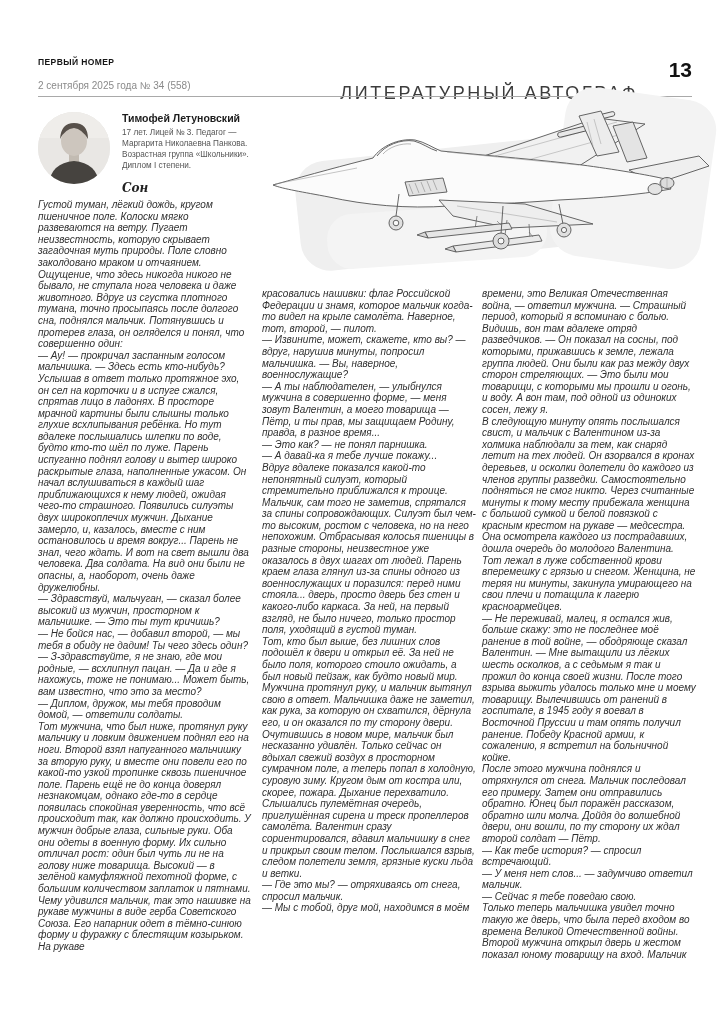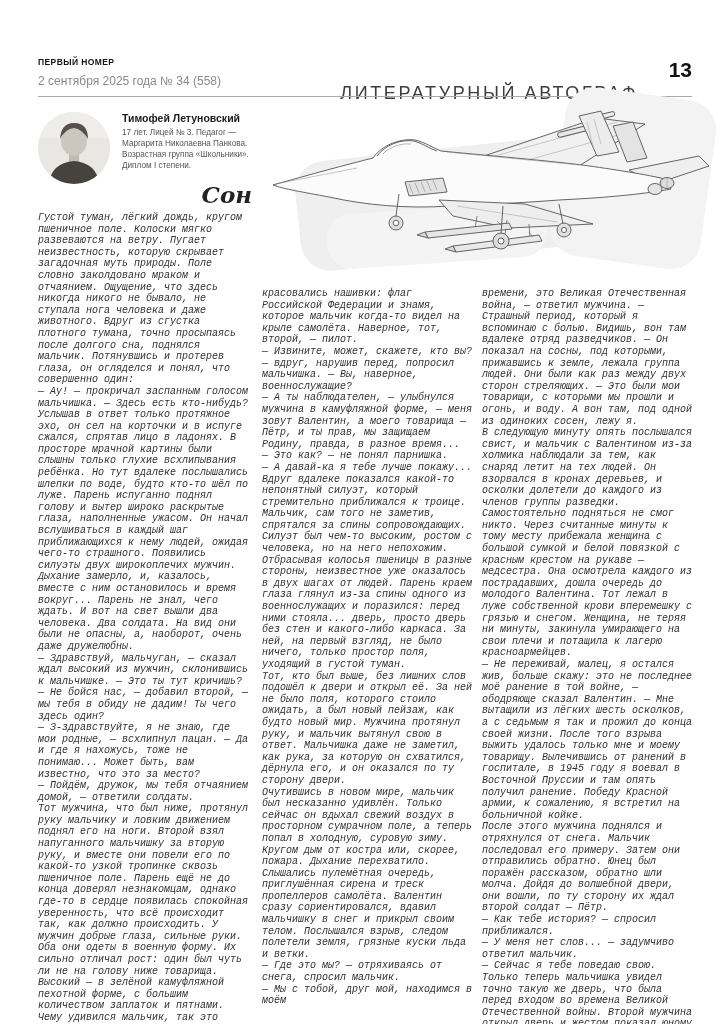--- a/index.html
+++ b/index.html
@@ -4,46 +4,46 @@
 <style>
   html,body{margin:0;padding:0;background:#d8d8d8;}
   .page{
     position:relative;width:724px;height:1024px;background:#ffffff;
     margin:0 auto;overflow:hidden;
     font-family:"Liberation Sans", sans-serif;color:#2b2b2b;
   }
   
   .masthead-left{position:absolute;left:38px;top:57px;}
   .issue-label{font-size:8.5px;font-weight:bold;letter-spacing:.4px;color:#151515;}
-  .date-line{font-size:12px;color:#8a8a8a;margin-top:7px;}
+  .date-line{font-size:10px;color:#8a8a8a;margin-top:13px;}
   .section-title{
     position:absolute;right:86px;top:63px;
     font-size:18px;font-weight:400;letter-spacing:2.6px;color:#3c3c3c;white-space:nowrap;margin-top:20px;
   }
   .page-number{position:absolute;right:32px;top:58px;font-size:21px;font-weight:bold;color:#111;}
   .header-rule{position:absolute;left:38px;right:32px;top:96px;border-top:1px solid #a9a9a9;height:0;}
   
   .col{position:absolute;width:214px;}
   .col1{left:38px;top:110px;}
   .col2{left:262px;top:288px;}
   .col3{left:482px;top:288px;}
   
   .avatar{
     float:left;width:72px;height:72px;border-radius:50%;overflow:hidden;
     margin:2px 12px 12px 0;background:#e9e7e4;
   }
   .author-name{font-size:10.5px;font-weight:bold;color:#1c1c1c;margin-top:2px;}
   .author-bio{font-size:8.2px;line-height:11px;color:#555;margin-top:3px;}
   .story-title{
     font-family:"DejaVu Serif", serif;font-style:italic;font-weight:bold;
-    font-size:23px;color:#222;margin:10px 0 4px 0;text-align:right;
+    font-size:12px;color:#222;margin:10px 0 4px 0;
   }
   
   .story-par{
-    margin:0;font-family:Liberation Mono, monospace;font-style:italic;
+    margin:0;font-family:Liberation Sans, sans-serif;font-style:italic;
     font-size:10px;line-height:11.6px;color:#303030;
   }
   
   .illustration{position:absolute;left:256px;top:88px;width:462px;height:200px;}
   .illustration svg{display:block;width:100%;height:100%;}
 </style>
 </head>
 <body>
 
 <div class="page">
@@ -125,49 +125,49 @@
         <path d="M11,72 Q13,51 36,49 Q59,51 61,72 Z" fill="#46433f"></path>
       </svg>
     </div>
     <div class="author-name">Тимофей Летуновский</div>
     <div class="author-bio">17 лет. Лицей № 3. Педагог — Маргарита Николаевна Панкова. Возрастная группа «Школьники». Диплом I степени.</div>
     <h2 class="story-title">Сон</h2>
     <div>
         <p class="story-par">Густой туман, лёгкий дождь, кругом пшеничное поле. Колоски мягко развеваются на ветру. Пугает неизвестность, которую скрывает загадочная муть природы. Поле словно заколдовано мраком и отчаянием. Ощущение, что здесь никогда никого не бывало, не ступала нога человека и даже животного. Вдруг из сгустка плотного тумана, точно просыпаясь после долгого сна, поднялся мальчик. Потянувшись и протерев глаза, он огляделся и понял, что совершенно один:</p>
         <p class="story-par">— Ау! — прокричал заспанным голосом мальчишка. — Здесь есть кто-нибудь?</p>
         <p class="story-par">Услышав в ответ только протяжное эхо, он сел на корточки и в испуге сжался, спрятав лицо в ладонях. В просторе мрачной картины были слышны только глухие всхлипывания ребёнка. Но тут вдалеке послышались шлепки по воде, будто кто-то шёл по луже. Парень испуганно поднял голову и вытер широко раскрытые глаза, наполненные ужасом. Он начал вслушиваться в каждый шаг приближающихся к нему людей, ожидая чего-то страшного. Появились силуэты двух широкоплечих мужчин. Дыхание замерло, и, казалось, вместе с ним остановилось и время вокруг... Парень не знал, чего ждать. И вот на свет вышли два человека. Два солдата. На вид они были не опасны, а, наоборот, очень даже дружелюбны.</p>
-        <p class="story-par">— Здравствуй, мальчуган, — сказал ждал высокий из мужчин, склонившись к мальчишке. — Это ты тут кричишь?</p>
+        <p class="story-par">— Здравствуй, мальчуган, — сказал более высокий из мужчин, просторном к мальчишке. — Это ты тут кричишь?</p>
         <p class="story-par">— Не бойся нас, — добавил второй, — мы тебя в обиду не дадим! Ты чего здесь один?</p>
         <p class="story-par">— З-здравствуйте, я не знаю, где мои родные, — всхлипнул пацан. — Да и где я нахожусь, тоже не понимаю... Может быть, вам известно, что это за место?</p>
-        <p class="story-par">— Пойдём, дружок, мы тебя отчаянием домой, — ответили солдаты.</p>
+        <p class="story-par">— Диплом, дружок, мы тебя проводим домой, — ответили солдаты.</p>
         <p class="story-par">Тот мужчина, что был ниже, протянул руку мальчику и ловким движением поднял его на ноги. Второй взял напуганного мальчишку за вторую руку, и вместе они повели его по какой-то узкой тропинке сквозь пшеничное поле. Парень ещё не до конца доверял незнакомцам, однако где-то в сердце появилась спокойная уверенность, что всё происходит так, как должно происходить. У мужчин добрые глаза, сильные руки. Оба они одеты в военную форму. Их сильно отличал рост: один был чуть ли не на голову ниже товарища. Высокий — в зелёной камуфляжной пехотной форме, с большим количеством заплаток и пятнами. Чему удивился мальчик, так это нашивке на рукаве мужчины в виде герба Советского Союза. Его напарник одет в тёмно-синюю форму и фуражку с блестящим козырьком. На рукаве</p>
       </div>
   </div>
 
   <div class="col col2">
     <div>
         <p class="story-par">красовались нашивки: флаг Российской Федерации и знамя, которое мальчик когда-то видел на крыле самолёта. Наверное, тот, второй, — пилот.</p>
-        <p class="story-par">— Извините, может, скажете, кто вы? — вдруг, нарушив перед, попросил мальчишка. — Вы, наверное, военнослужащие?</p>
-        <p class="story-par">— А ты наблюдателен, — улыбнулся мужчина в камуфляжной форме, — меня зовут Валентин, а моего товарища — Пётр, и ты прав, мы защищаем Родину, правда, в разное время...</p>
+        <p class="story-par">— Извините, может, скажете, кто вы? — вдруг, нарушив минуты, попросил мальчишка. — Вы, наверное, военнослужащие?</p>
+        <p class="story-par">— А ты наблюдателен, — улыбнулся мужчина в совершенно форме, — меня зовут Валентин, а моего товарища — Пётр, и ты прав, мы защищаем Родину, правда, в разное время...</p>
         <p class="story-par">— Это как? — не понял парнишка.</p>
         <p class="story-par">— А давай-ка я тебе лучше покажу...</p>
         <p class="story-par">Вдруг вдалеке показался какой-то непонятный силуэт, который стремительно приближался к троице. Мальчик, сам того не заметив, спрятался за спины сопровождающих. Силуэт был чем-то высоким, ростом с человека, но на него непохожим. Отбрасывая колосья пшеницы в разные стороны, неизвестное уже оказалось в двух шагах от людей. Парень краем глаза глянул из-за спины одного из военнослужащих и поразился: перед ними стояла... дверь, просто дверь без стен и какого-либо каркаса. За ней, на первый взгляд, не было ничего, только простор поля, уходящий в густой туман.</p>
         <p class="story-par">Тот, кто был выше, без лишних слов подошёл к двери и открыл её. За ней не было поля, которого стоило ожидать, а был новый пейзаж, как будто новый мир. Мужчина протянул руку, и мальчик вытянул свою в ответ. Мальчишка даже не заметил, как рука, за которую он схватился, дёрнула его, и он оказался по ту сторону двери.</p>
         <p class="story-par">Очутившись в новом мире, мальчик был несказанно удивлён. Только сейчас он вдыхал свежий воздух в просторном сумрачном поле, а теперь попал в холодную, суровую зиму. Кругом дым от костра или, скорее, пожара. Дыхание перехватило. Слышались пулемётная очередь, приглушённая сирена и треск пропеллеров самолёта. Валентин сразу сориентировался, вдавил мальчишку в снег и прикрыл своим телом. Послышался взрыв, следом полетели земля, грязные куски льда и ветки.</p>
         <p class="story-par">— Где это мы? — отряхиваясь от снега, спросил мальчик.</p>
         <p class="story-par">— Мы с тобой, друг мой, находимся в моём</p>
       </div>
   </div>
 
   <div class="col col3">
     <div>
         <p class="story-par">времени, это Великая Отечественная война, — ответил мужчина. — Страшный период, который я вспоминаю с болью. Видишь, вон там вдалеке отряд разведчиков. — Он показал на сосны, под которыми, прижавшись к земле, лежала группа людей. Они были как раз между двух сторон стреляющих. — Это были мои товарищи, с которыми мы прошли и огонь, и воду. А вон там, под одной из одиноких сосен, лежу я.</p>
         <p class="story-par">В следующую минуту опять послышался свист, и мальчик с Валентином из-за холмика наблюдали за тем, как снаряд летит на тех людей. Он взорвался в кронах деревьев, и осколки долетели до каждого из членов группы разведки. Самостоятельно подняться не смог никто. Через считанные минуты к тому месту прибежала женщина с большой сумкой и белой повязкой с красным крестом на рукаве — медсестра. Она осмотрела каждого из пострадавших, дошла очередь до молодого Валентина. Тот лежал в луже собственной крови вперемешку с грязью и снегом. Женщина, не теряя ни минуты, закинула умирающего на свои плечи и потащила к лагерю красноармейцев.</p>
         <p class="story-par">— Не переживай, малец, я остался жив, больше скажу: это не последнее моё ранение в той войне, — ободряюще сказал Валентин. — Мне вытащили из лёгких шесть осколков, а с седьмым я так и прожил до конца своей жизни. После того взрыва выжить удалось только мне и моему товарищу. Вылечившись от ранений в госпитале, в 1945 году я воевал в Восточной Пруссии и там опять получил ранение. Победу Красной армии, к сожалению, я встретил на больничной койке.</p>
         <p class="story-par">После этого мужчина поднялся и отряхнулся от снега. Мальчик последовал его примеру. Затем они отправились обратно. Юнец был поражён рассказом, обратно шли молча. Дойдя до волшебной двери, они вошли, по ту сторону их ждал второй солдат — Пётр.</p>
-        <p class="story-par">— Как тебе история? — спросил приближался.</p>
+        <p class="story-par">— Как тебе история? — спросил встречающий.</p>
         <p class="story-par">— У меня нет слов... — задумчиво ответил мальчик.</p>
         <p class="story-par">— Сейчас я тебе поведаю свою.</p>
         <p class="story-par">Только теперь мальчишка увидел точно такую же дверь, что была перед входом во времена Великой Отечественной войны. Второй мужчина открыл дверь и жестом показал юному товарищу на вход. Мальчик</p>
       </div>
   </div>
 
 </div>
 
 </body></html>

